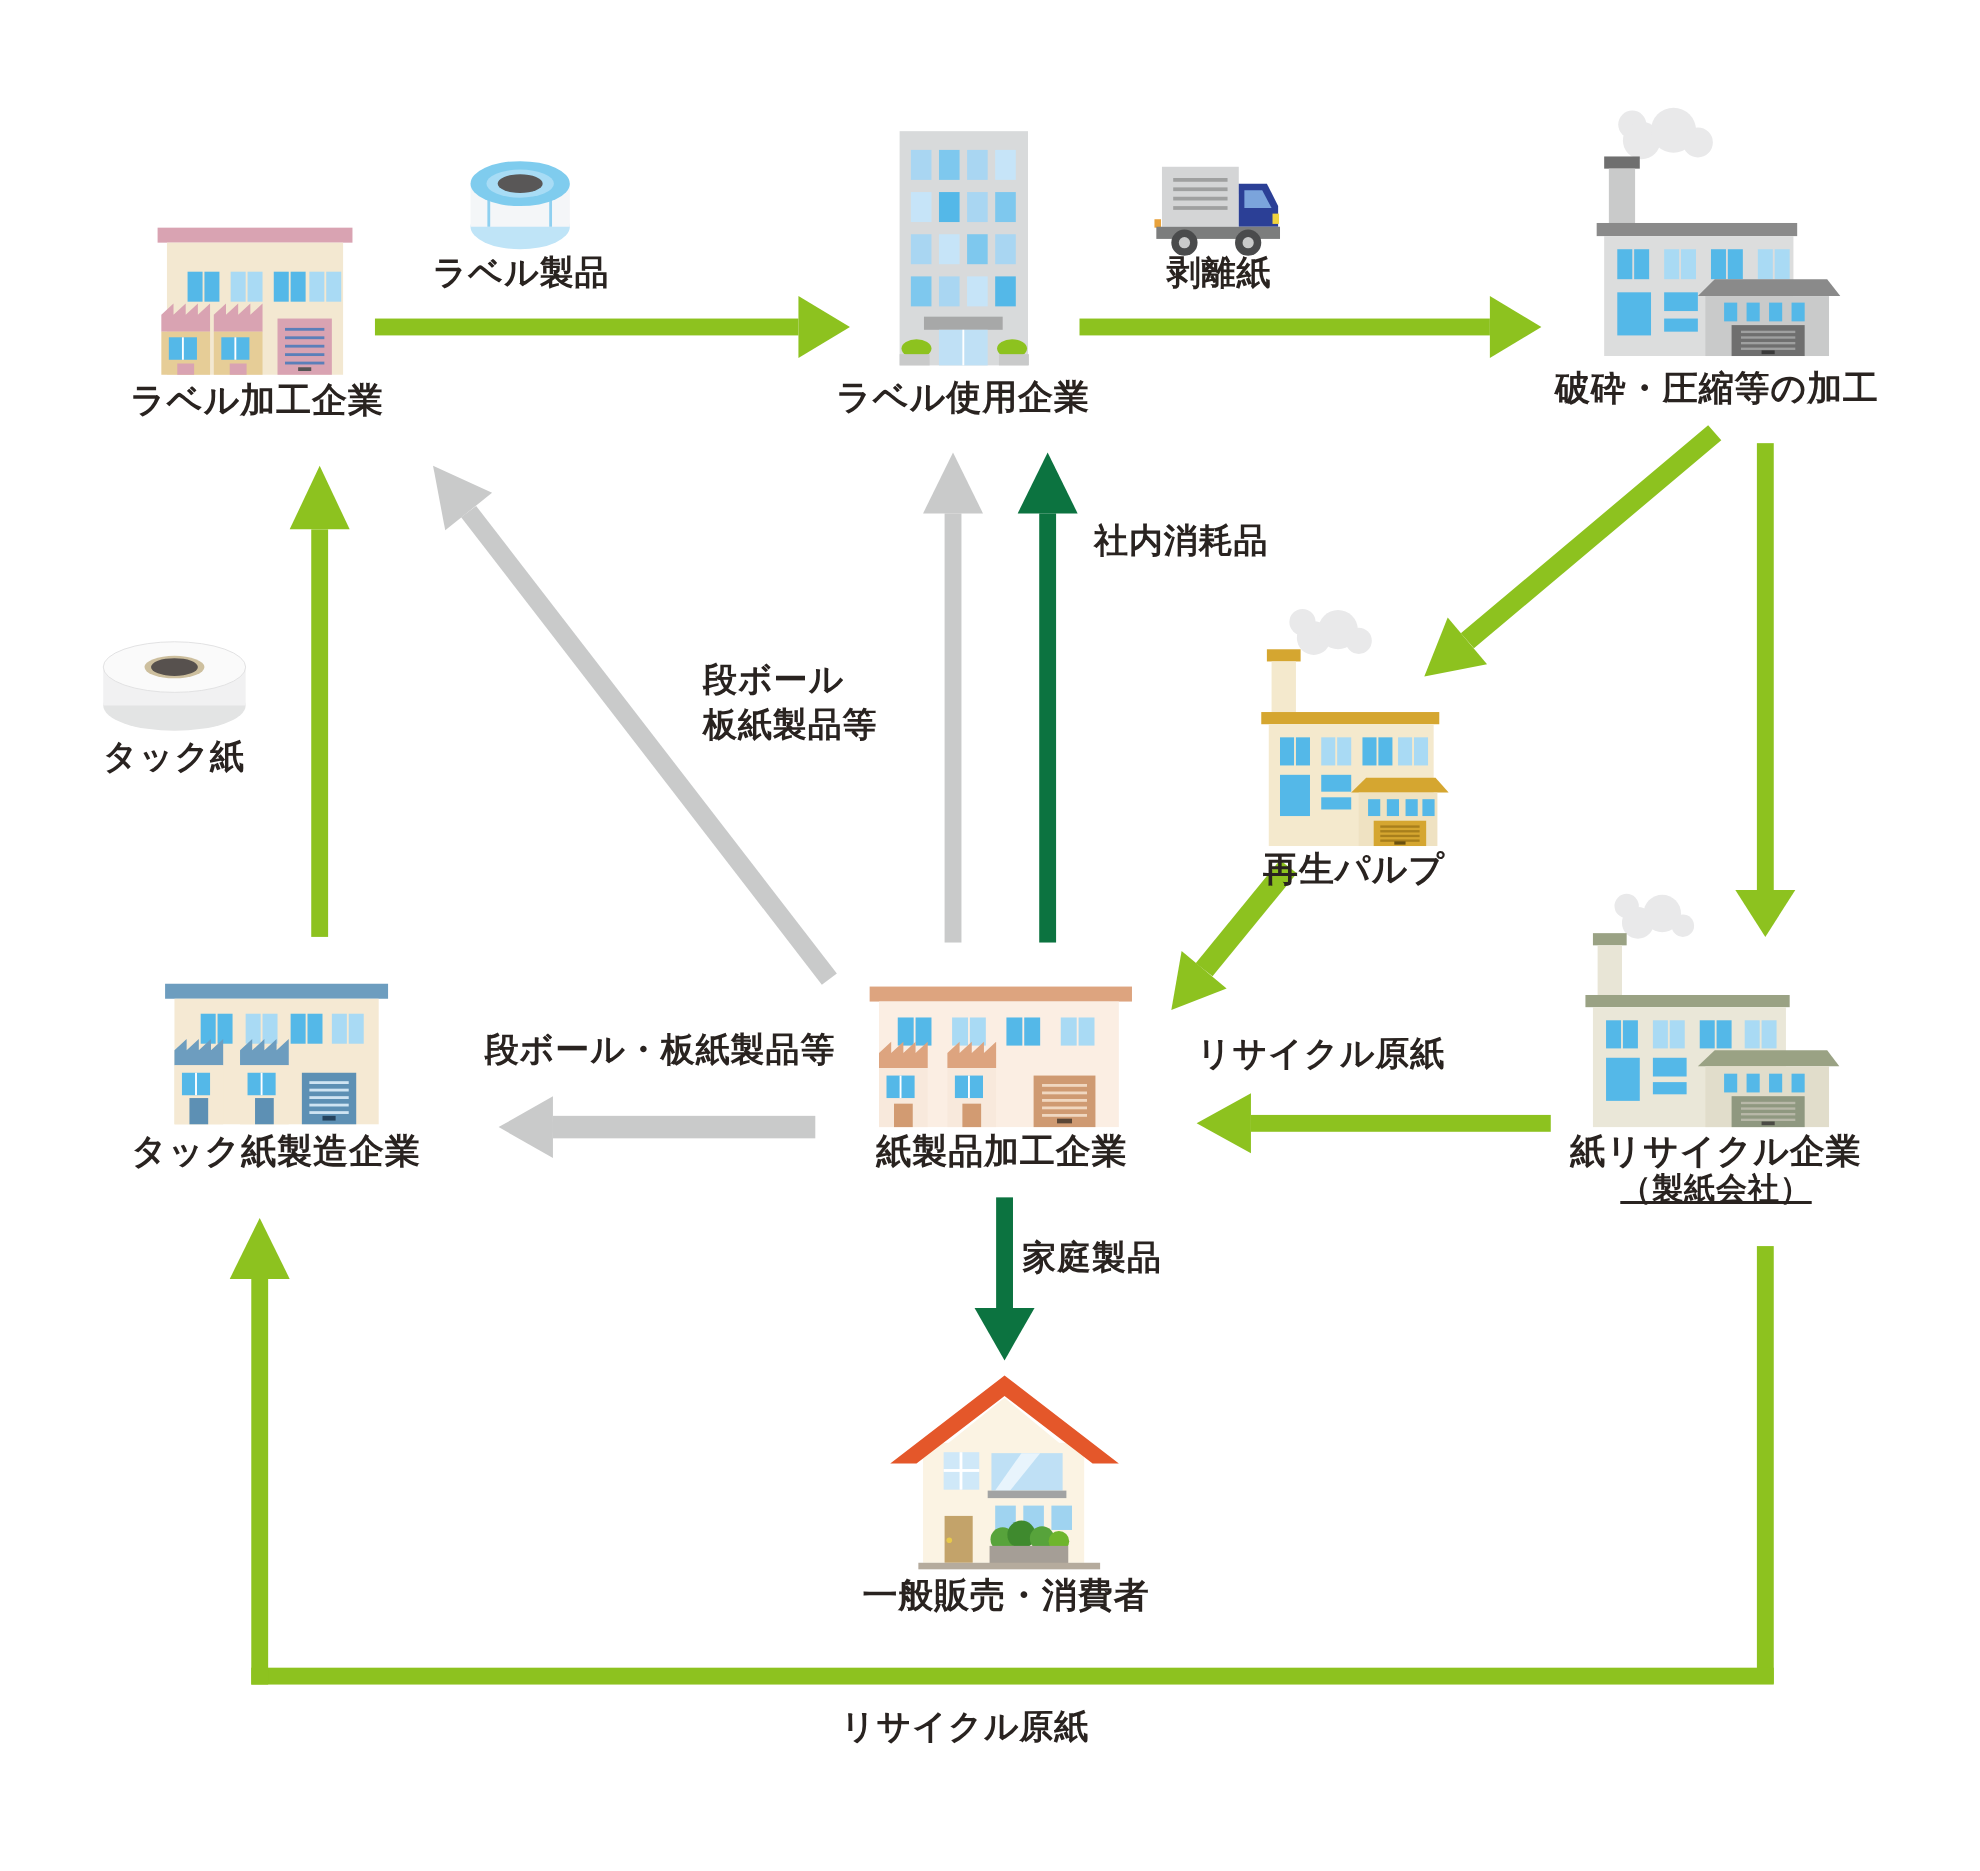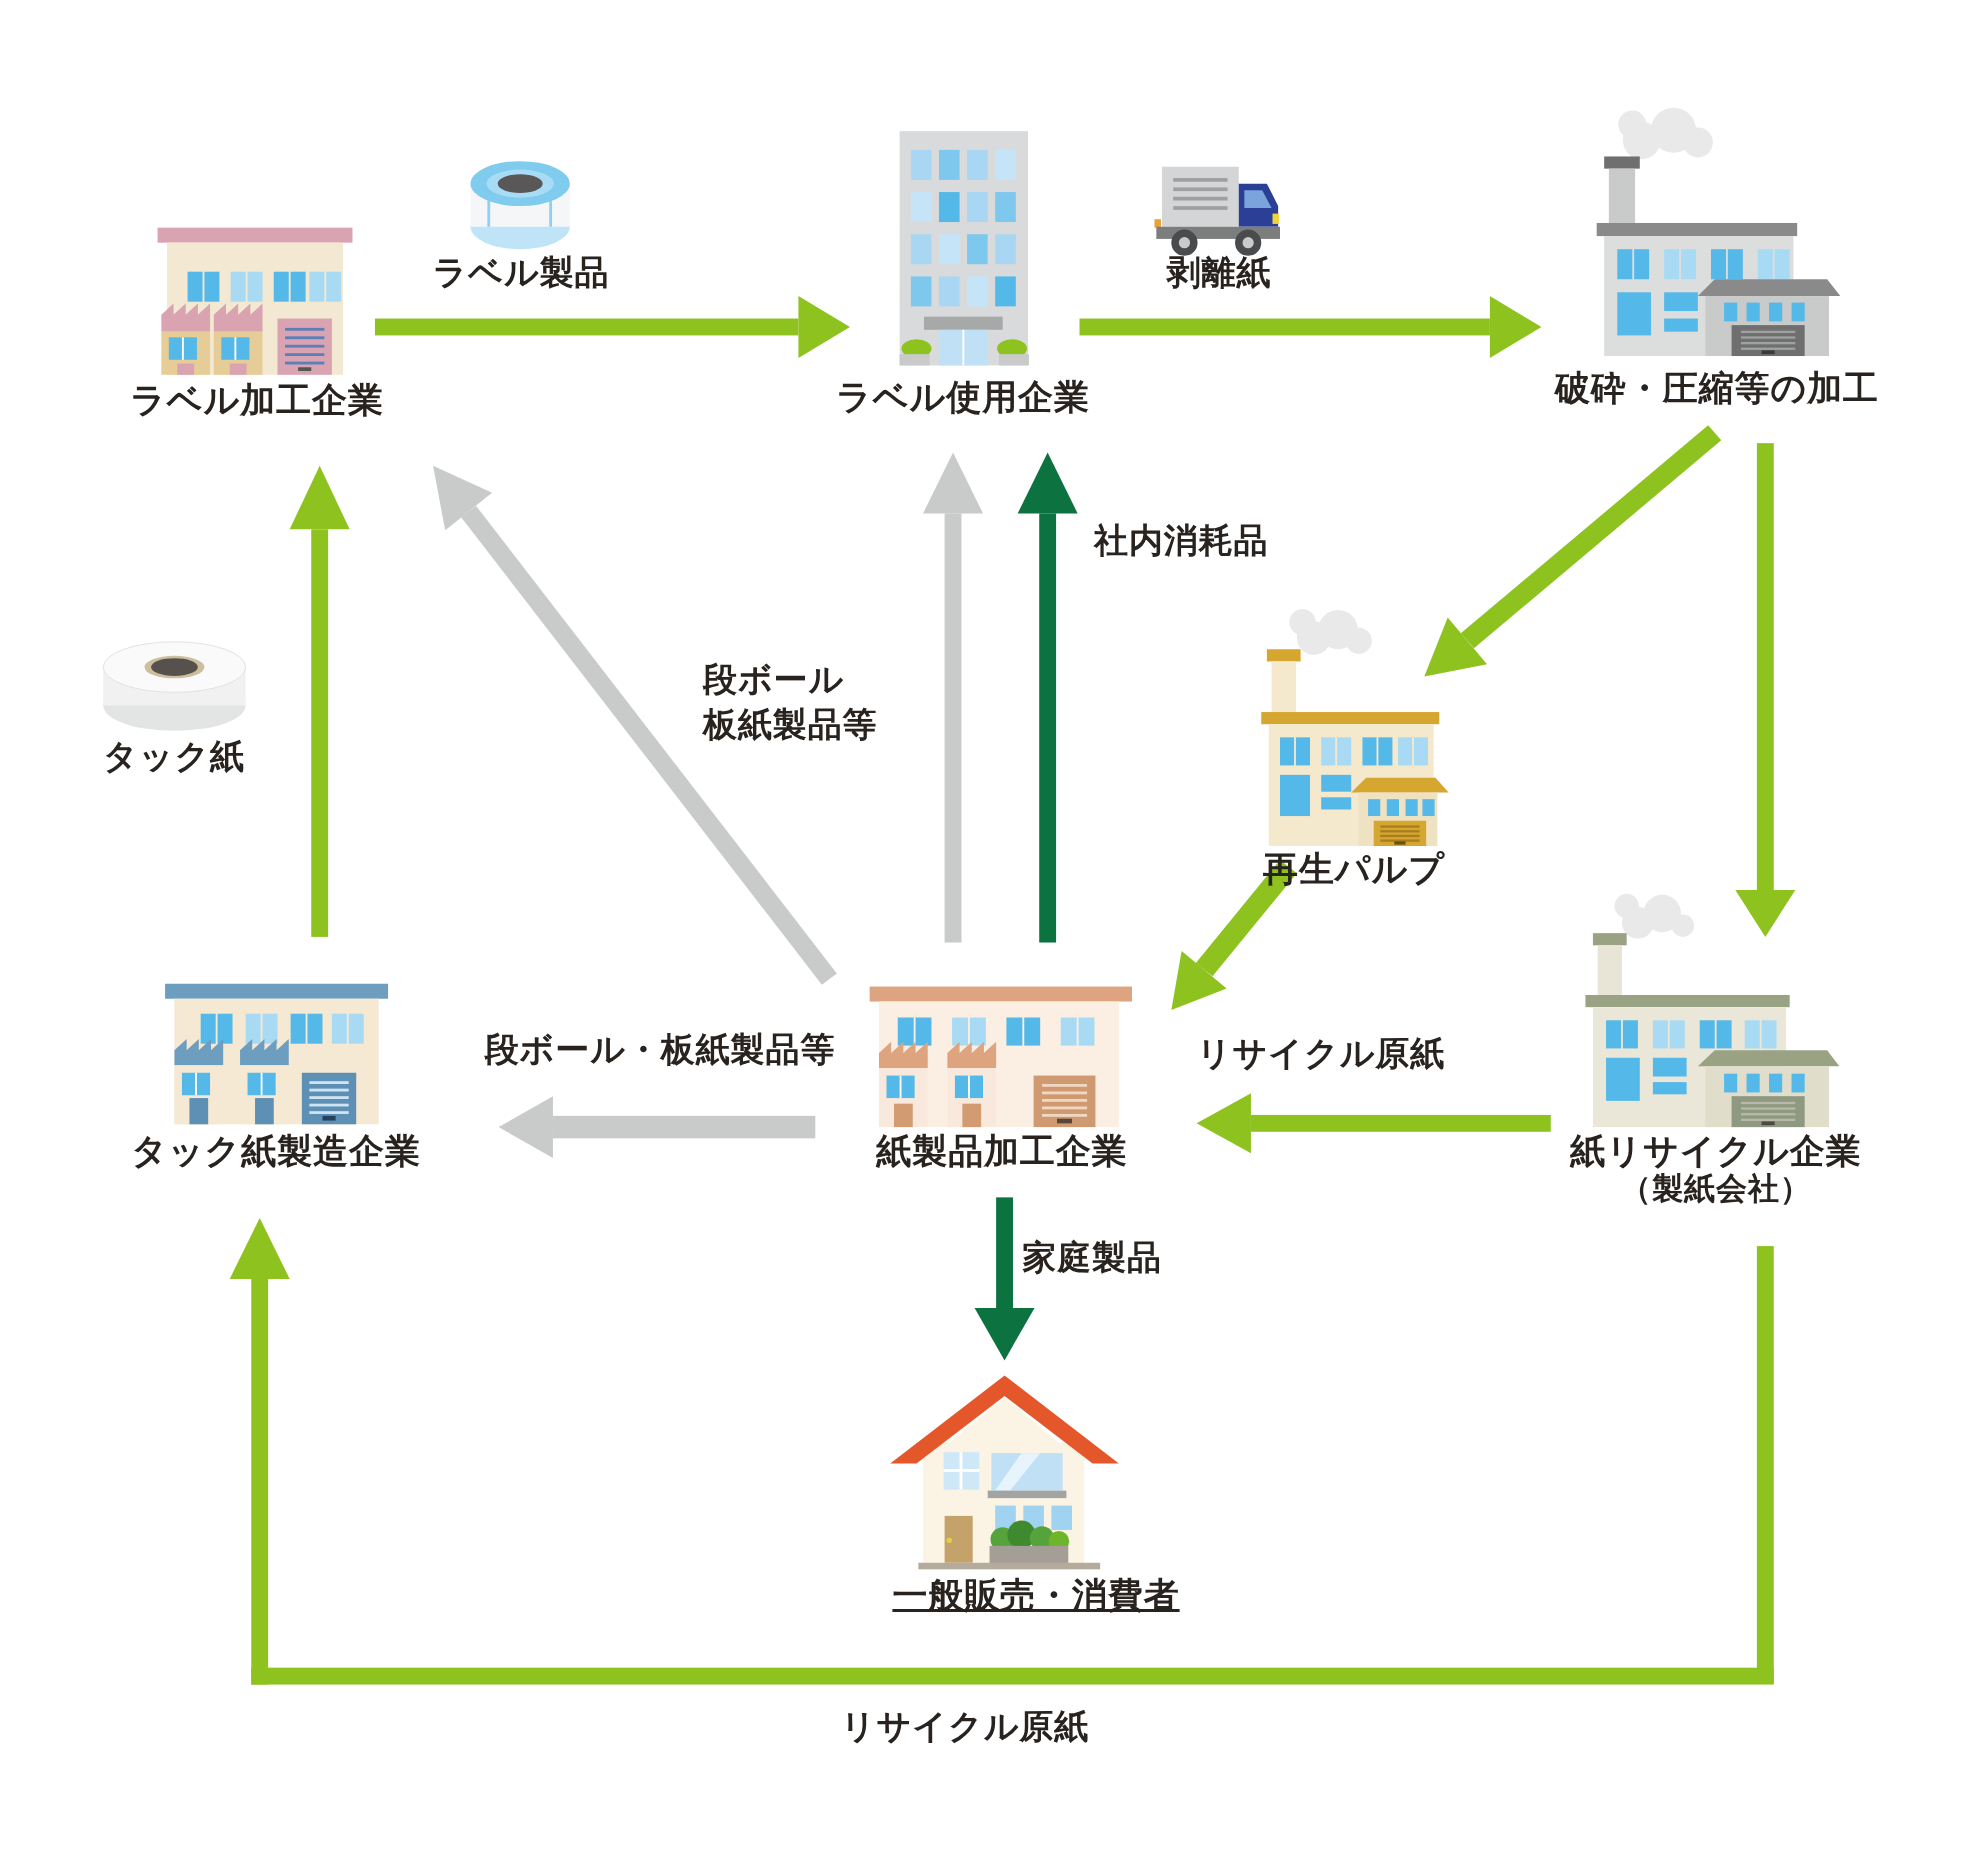--- a/index.html
+++ b/index.html
@@ -368,24 +368,24 @@
     <ellipse cx="186" cy="712" rx="32" ry="12" fill="#cdbf9e"></ellipse>
     <ellipse cx="186" cy="712" rx="25" ry="9.5" fill="#57514e"></ellipse>
   </g>
 </svg>
 
 <div class="lbl ctr" style="left:257px;top:380px;">ラベル加工企業</div>
 <div class="lbl ctr" style="left:963px;top:377px;">ラベル使用企業</div>
 <div class="lbl ctr" style="left:1717px;top:368px;">破砕・圧縮等の加工</div>
 <div class="lbl ctr" style="left:1354px;top:849px;">再生パルプ</div>
 <div class="lbl ctr" style="left:1716px;top:1131px;">紙リサイクル企業</div>
-<div class="lbl ctr sub" style="left:1716px;top:1171px;">（製紙会社）</div>
+<div class="lbl ctr sub" style="left:1716px;top:1171px;text-decoration:underline;">（製紙会社）</div>
 <div class="lbl ctr" style="left:1002px;top:1131px;">紙製品加工企業</div>
 <div class="lbl ctr" style="left:276px;top:1131px;">タック紙製造企業</div>
-<div class="lbl ctr" style="left:1036px;top:1575px;text-decoration:underline;">一般販売・消費者</div>
+<div class="lbl ctr" style="left:1006px;top:1575px;">一般販売・消費者</div>
 
 <div class="lbl ctr flow" style="left:521px;top:253px;text-align:center;">ラベル製品</div>
 <div class="lbl ctr flow" style="left:1219px;top:253px;">剥離紙</div>
 <div class="lbl ctr flow" style="left:174px;top:737px;">タック紙</div>
 
 <div class="lbl flow mline" style="left:1094px;top:519px;">
   <div>社内消耗品</div>
 </div>
 
 <div class="lbl flow mline2" style="left:703px;top:657px;">

